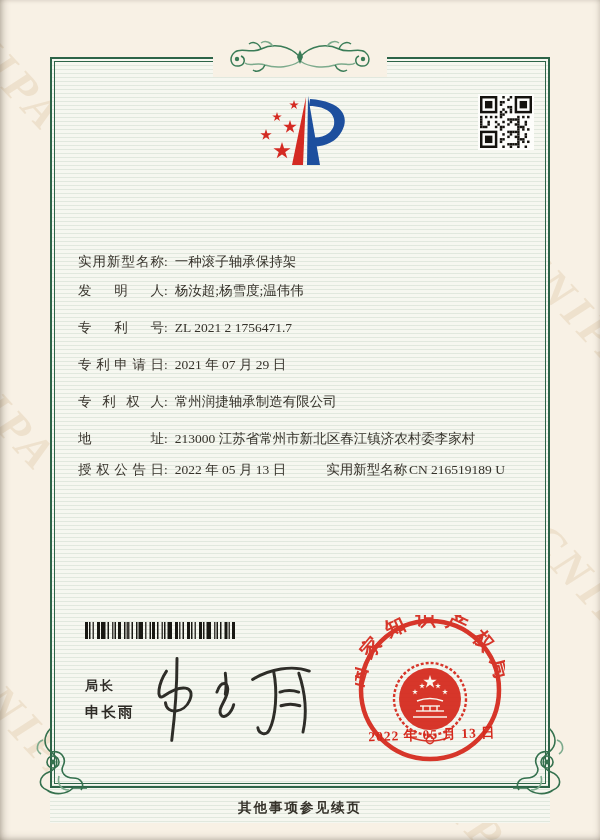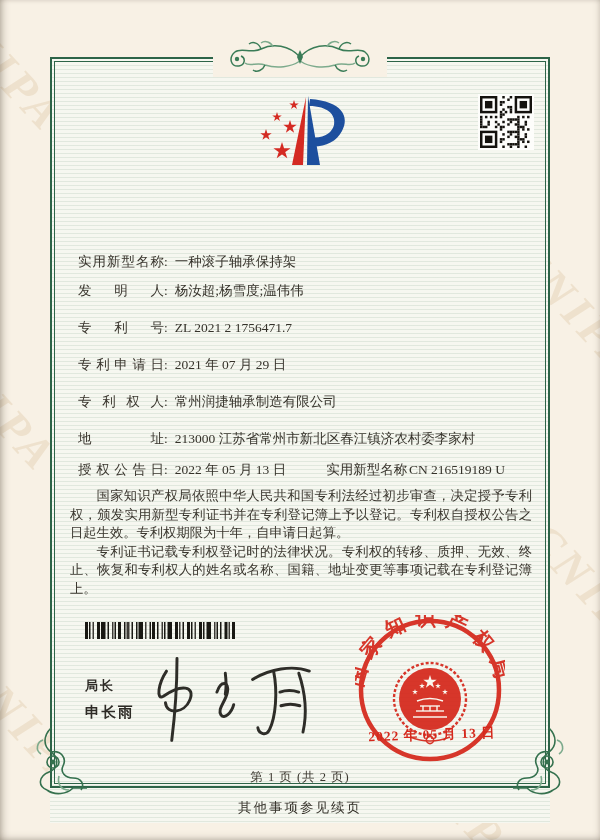--- a/index.html
+++ b/index.html
@@ -34,21 +34,21 @@
   .paras{position:absolute;left:20px;top:430px;width:462px;font-size:13.3px;line-height:18.6px;text-align:justify;color:#3a362e;}
   .paras p{margin:0;text-indent:2em;}
   .barcode{position:absolute;left:35px;top:565px;width:153px;height:17px;}
   .issuer-role{position:absolute;left:35px;top:620px;font-family:"Liberation Sans","DejaVu Sans",sans-serif;font-weight:600;font-size:13px;color:#2e2b26;letter-spacing:2px;}
   .issuer-name{position:absolute;left:35px;top:646px;font-family:"Liberation Sans","DejaVu Sans",sans-serif;font-weight:700;font-size:14.5px;color:#2e2b26;letter-spacing:2px;}
   .signature{position:absolute;left:85px;top:591px;width:210px;height:105px;}
   .seal{position:absolute;left:305px;top:558px;width:150px;height:150px;opacity:.93;}
   .seal-date{position:absolute;left:310px;top:669px;width:144px;text-align:center;
     font-size:13.5px;font-weight:bold;color:#d5281c;transform:rotate(-2deg);letter-spacing:1px;}
   .page-num{position:absolute;left:0;top:712px;width:100%;text-align:center;font-size:12.5px;color:#3a362e;letter-spacing:1px;}
-  .foot-note{position:absolute;left:0;top:742px;width:100%;text-align:center;font-size:13.5px;color:#35322a;letter-spacing:2px;}
+  .foot-note{position:absolute;left:0;top:742px;width:100%;text-align:center;font-size:13.5px;color:#35322a;letter-spacing:2px;font-weight:bold;}
   .ornament-top{position:absolute;left:213px;top:37px;width:174px;height:40px;z-index:3;}
   .corner{position:absolute;width:54px;height:70px;z-index:4;}
   .corner-left{left:33px;top:726px;}
   .corner-right{left:513px;top:726px;transform:scaleX(-1);}
 </style>
 </head>
 <body>
 
 <span class="wm" style="left:-35px;top:-12px">CNIPA</span>
 <span class="wm" style="left:255px;top:52px">CNIPA</span>
@@ -197,24 +197,20 @@
     </div>
     <div class="row" style="top:185px">
       <span class="flabel">地址</span><span class="fcolon">:</span><span class="fvalue">213000 江苏省常州市新北区春江镇济农村委李家村</span>
     </div>
     <div class="row" style="top:216px">
       <span class="flabel">授权公告日</span><span class="fcolon">:</span><span class="fvalue" style="display:inline-block;width:148px">2022 年 05 月 13 日</span>
       <span class="flabel" style="width:72px">实用新型名称</span><span class="fcolon">:</span><span class="fvalue">CN 216519189 U</span>
     </div>
   </div>
 
-  <div class="paras">
-    <p>国家知识产权局依照中华人民共和国专利法经过初步审查，决定授予专利权，颁发实用新型专利证书并在专利登记簿上予以登记。专利权自授权公告之日起生效。专利权期限为十年，自申请日起算。</p>
-    <p>专利证书记载专利权登记时的法律状况。专利权的转移、质押、无效、终止、恢复和专利权人的姓名或名称、国籍、地址变更等事项记载在专利登记簿上。</p>
-  </div>
 
   <svg class="barcode" id="barcode" viewBox="0 0 153 17" preserveAspectRatio="none">
       <rect x="0" y="0" width="3" height="17" fill="#191813"></rect>
       <rect x="4" y="0" width="1.5" height="17" fill="#191813"></rect>
       <rect x="7.5" y="0" width="1.5" height="17" fill="#3c3a35"></rect>
       <rect x="12" y="0" width="3" height="17" fill="#191813"></rect>
       <rect x="16" y="0" width="4.5" height="17" fill="#191813"></rect>
       <rect x="22.5" y="0" width="1.5" height="17" fill="#191813"></rect>
       <rect x="27" y="0" width="1.5" height="17" fill="#3c3a35"></rect>
       <rect x="29.5" y="0" width="1.5" height="17" fill="#191813"></rect>
@@ -289,21 +285,20 @@
         <path d="M-17,18 L17,18"></path>
         <path d="M-7,7 L-7,12 M0,7 L0,12 M7,7 L7,12"></path>
       </g>
       <path d="M-20,38 Q0,46 20,38" fill="none" stroke="#d5281c" stroke-width="1.6"></path>
       <circle cy="41" r="3.6" fill="none" stroke="#d5281c" stroke-width="1.6"></circle>
     </g>
   </svg>
 
   <div class="seal-date">2022 年 05 月 13 日</div>
 
-  <div class="page-num">第 1 页 (共 2 页)</div>
   <div class="foot-note">其他事项参见续页</div>
 </div>
 
 <svg class="ornament-top" viewBox="0 0 174 40">
   <rect x="0" y="0" width="174" height="40" fill="#f8f1e5"></rect>
   <g id="halfFl" fill="none" stroke="#3a7c57" stroke-width="1.5">
     <path d="M87,20 C76,8 60,6 48,12 C38,17 28,10 22,15 C15,21 18,30 26,29 C32,28 33,21 28,19"></path>
     <path d="M87,24 C78,30 64,32 52,28 C44,25 36,30 32,26" stroke="#7caa8c"></path>
     <path d="M48,12 C46,6 40,4 36,7"></path>
     <path d="M52,28 C50,33 44,36 40,33"></path>

